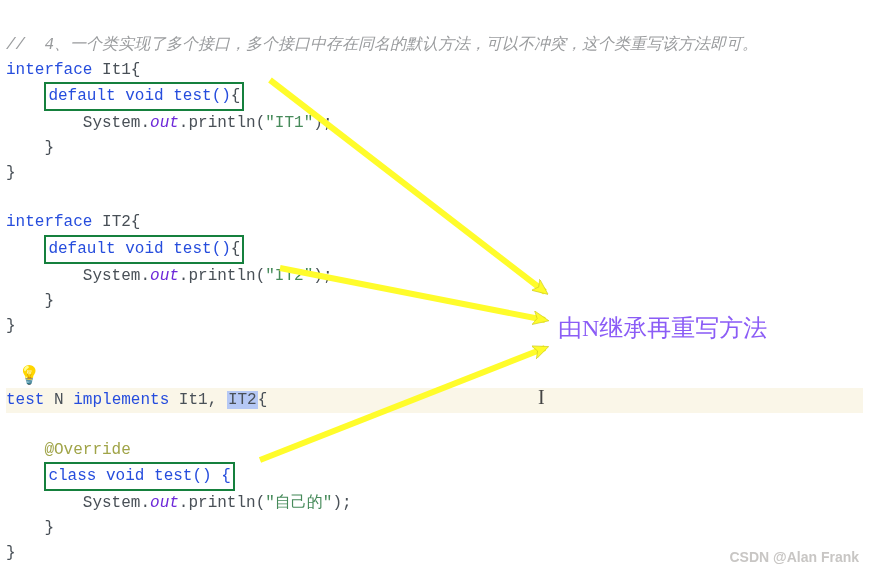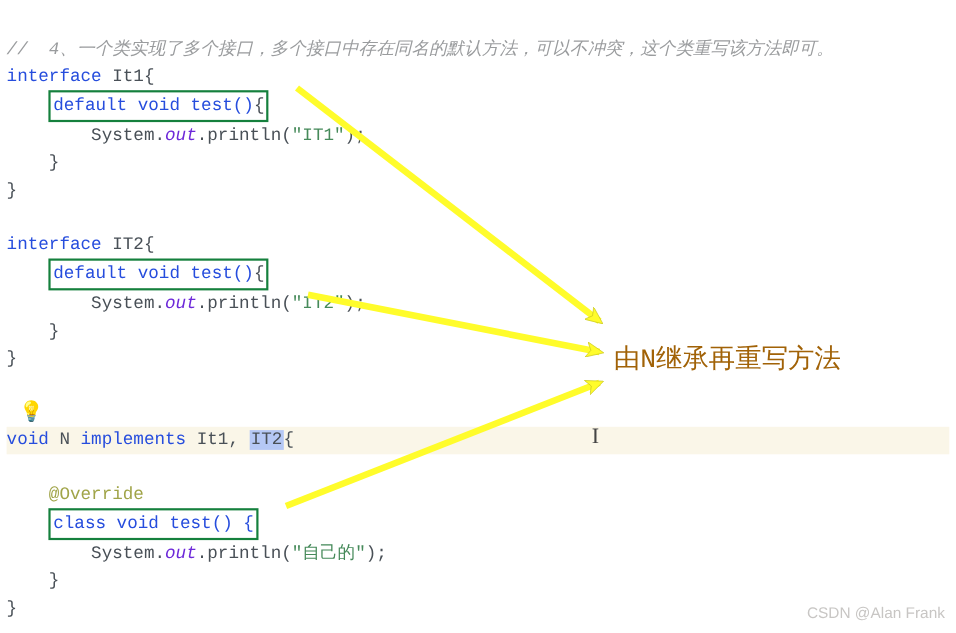--- a/index.html
+++ b/index.html
@@ -39,62 +39,63 @@
     }
     .bulb {
       position: absolute;
       left: 18px;
       top: 363px;
       font-size: 18px;
     }
     .annotation-text {
       position: absolute;
       font-size: 24px;
-      color: #a16207;
-      font-family: Liberation Mono, monospace;
+      color: #8b5cf6;
+      font-family: Liberation Serif, serif;
     }
     .cursor-mark {
       position: absolute;
       font-family: serif;
       color: #444;
       font-size: 20px;
     }
     .svg-overlay {
       position: absolute;
       left: 0; top: 0;
       pointer-events: none;
     }
     .watermark {
       position: absolute;
       right: 10px;
       bottom: 6px;
       color: #c8c6c4;
       font-size: 14px;
       font-family: "Microsoft YaHei", sans-serif;
+      font-weight: bold;
     }
   </style>
 </head>
 <body>
 
 <div class="code-area">
 <span class="comment">//  4、一个类实现了多个接口，多个接口中存在同名的默认方法，可以不冲突，这个类重写该方法即可。</span>
 <span><span class="kw">interface</span> <span>It1</span>{</span>
 <span>    <span class="box"><span class="kw">default void test()</span>{</span></span>
 <span>        <span>System.</span><span class="static-field">out</span><span>.println(</span><span class="str">"IT1"</span><span>);</span></span>
 <span>    }</span>
 <span>}</span>
 <span> </span>
 <span><span class="kw">interface</span> <span>IT2</span>{</span>
 <span>    <span class="box"><span class="kw">default void test()</span>{</span></span>
 <span>        <span>System.</span><span class="static-field">out</span><span>.println(</span><span class="str">"IT2"</span><span>);</span></span>
 <span>    }</span>
 <span>}</span>
 <span> </span>
 <span> </span>
-<span class="highlight-line"><span class="kw">void</span> <span>N</span> <span class="kw">implements</span> <span>It1</span>, <span class="it2-hl">IT2</span>{</span>
+<span class="highlight-line"><span class="kw">test</span> <span>N</span> <span class="kw">implements</span> <span>It1</span>, <span class="it2-hl">IT2</span>{</span>
 <span>    <span class="anno">@Override</span></span>
 <span>    <span class="box"><span class="kw">class void test() {</span></span></span>
 <span>        <span>System.</span><span class="static-field">out</span><span>.println(</span><span class="str">"自己的"</span><span>);</span></span>
 <span>    }</span>
 <span>}</span>
 </div>
 
 <span class="bulb">💡</span>
 
 <svg class="svg-overlay" width="869" height="575">

